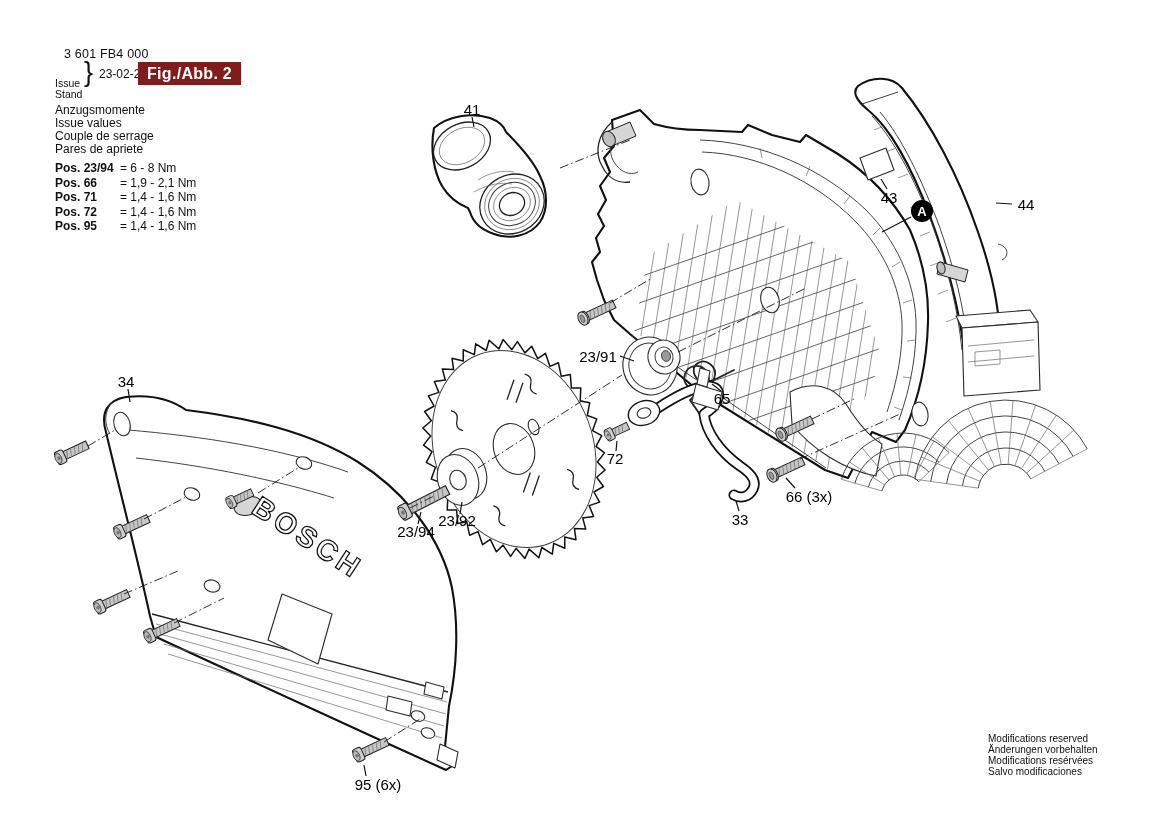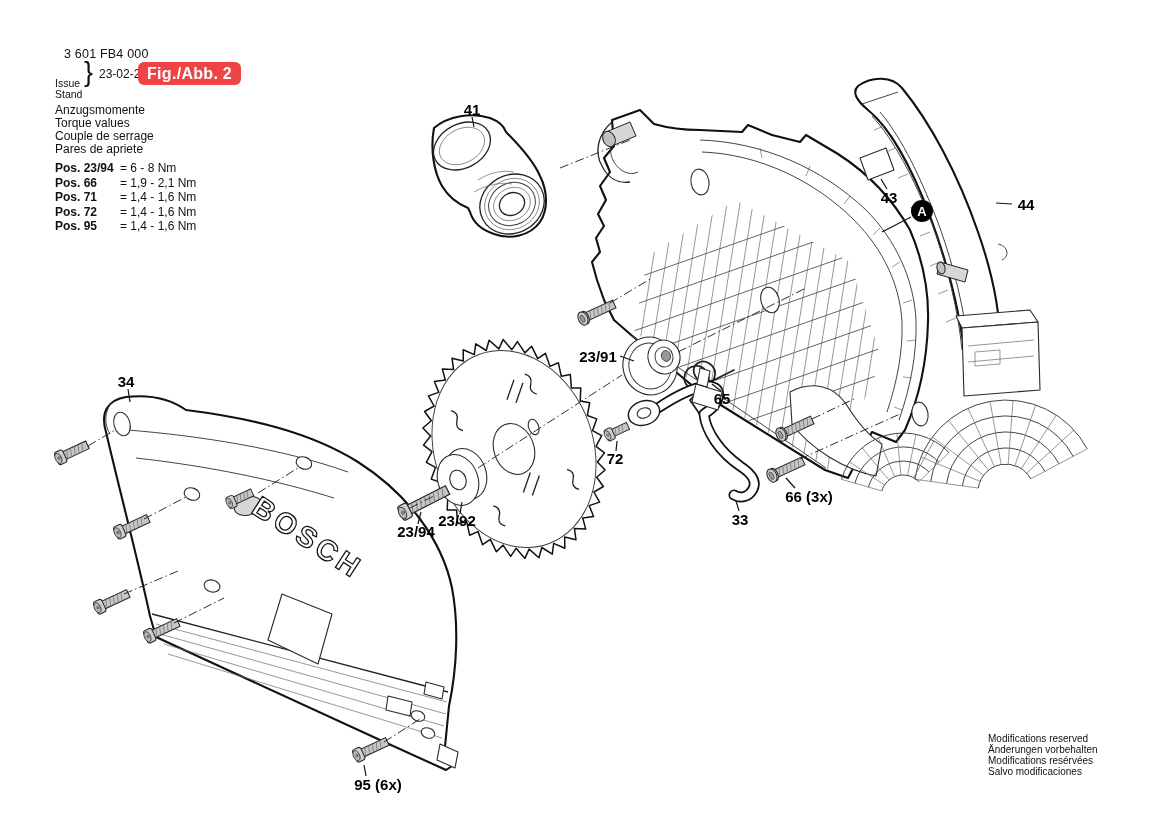--- a/index.html
+++ b/index.html
@@ -7,33 +7,33 @@
     width:1169px;height:826px;position:relative;background:#fff;
     font-family:"Liberation Sans",sans-serif;color:#111;overflow:hidden;
   }
   .abs{position:absolute;}
   
   #part-number{left:64px;top:47px;font-size:12.5px;letter-spacing:.2px;}
   #issue-stand{left:55px;top:61px;font-size:10.5px;line-height:11px;margin-top:17px;}
   #brace{left:84px;top:57px;font-size:27px;font-weight:300;}
   #date{left:99px;top:67px;font-size:12px;}
   #figbox{
-    left:138px;top:62px;background:#ef4444;color:#fff;height:23px;
-    padding:0 9px;font-size:16px;line-height:23px;font-weight:600;letter-spacing:.3px;border-radius:6px;
+    left:138px;top:62px;background:#7f1d1d;color:#fff;height:23px;
+    padding:0 9px;font-size:16px;line-height:23px;font-weight:600;letter-spacing:.3px;
   }
   #torque-head{left:55px;top:104px;font-size:12px;line-height:13px;}
   #torque-table{left:55px;top:161px;font-size:12px;line-height:14.6px;}
   .trow{display:flex;}
   .tpos{width:65px;font-weight:bold;}
   
   #footer{left:988px;top:733px;font-size:10px;line-height:11px;}
   
   .callout{
     position:absolute;transform:translate(-50%,-50%);
-    font-weight:bold;font-size:15px;white-space:nowrap;color:#000;
+    font-weight:normal;font-size:15px;white-space:nowrap;color:#000;
   }
   #view-a-badge{
     position:absolute;left:922px;top:211px;width:22px;height:22px;border-radius:50%;
     background:#000;color:#fff;display:flex;align-items:center;justify-content:center;
     font-weight:bold;font-size:13px;transform:translate(-50%,-50%);
   }
   svg{position:absolute;left:0;top:0;}
   
   .o  {fill:#fff;stroke:#111;stroke-width:2.1;stroke-linejoin:round;}
   .o2 {fill:#fff;stroke:#1a1a1a;stroke-width:1.4;stroke-linejoin:round;}
@@ -382,21 +382,21 @@
 <div class="abs" id="issue-stand">
   <div>Issue</div>
   <div>Stand</div>
 </div>
 <div class="abs" id="brace">}</div>
 <div class="abs" id="date">23-02-23</div>
 <div class="abs" id="figbox">Fig./Abb. 2</div>
 
 <div class="abs" id="torque-head">
   <div>Anzugsmomente</div>
-  <div>Torque values</div>
+  <div>Issue values</div>
   <div>Couple de serrage</div>
   <div>Pares de apriete</div>
 </div>
 <div class="abs" id="torque-table">
   <div class="trow">
       <span class="tpos">Pos. 23/94</span>
       <span>= 6 - 8 Nm</span>
     </div>
   <div class="trow">
       <span class="tpos">Pos. 66</span>

